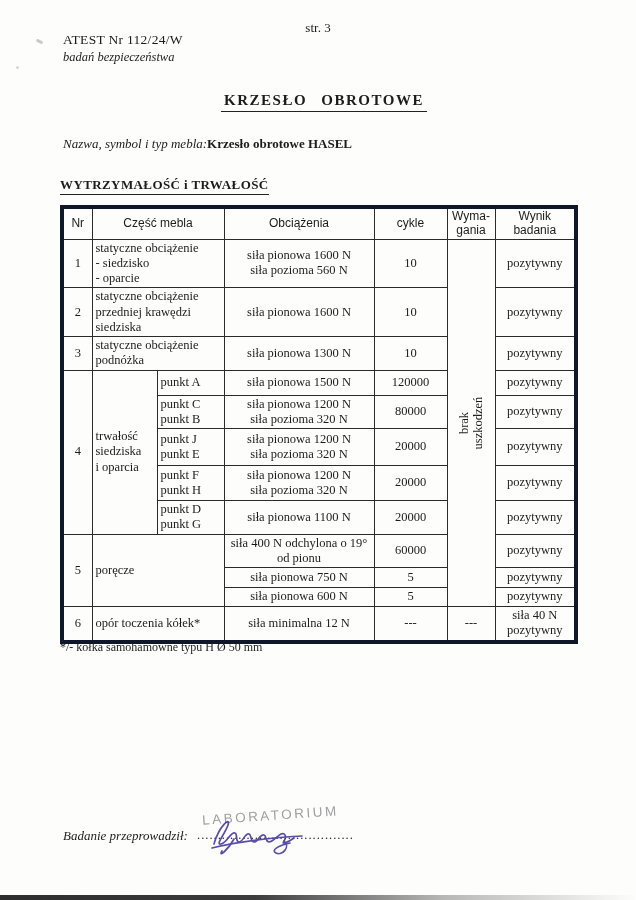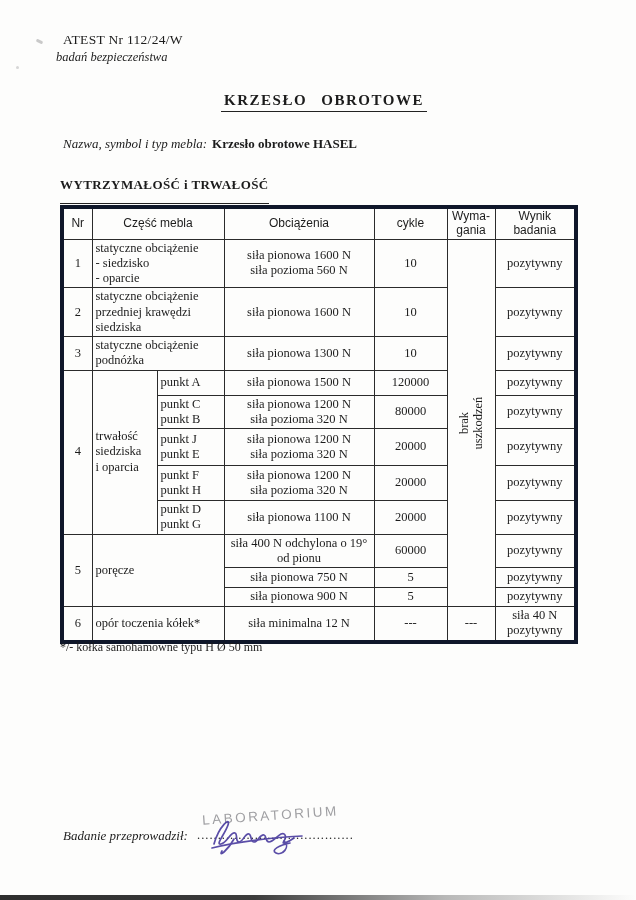--- a/index.html
+++ b/index.html
@@ -4,33 +4,33 @@
 <style>
   html,body{margin:0;padding:0;background:#e8e8e8;}
   .page{
     position:relative;width:636px;height:900px;margin:0 auto;
     background:#fdfdfc;overflow:hidden;
     font-family:"Liberation Serif", serif;color:#1c1c1c;
   }
   
   .page-number{position:absolute;top:20px;left:0;right:0;text-align:center;font-size:13px;}
   .atest-number{position:absolute;left:63px;top:32px;font-weight:normal;font-size:13.5px;letter-spacing:.3px;}
-  .atest-subtitle{position:absolute;left:56px;top:50px;font-style:italic;font-size:12.5px;}
+  .atest-subtitle{position:absolute;left:63px;top:50px;font-style:italic;font-size:12.5px;}
   .doc-title{position:absolute;top:91px;left:12px;right:0;text-align:center;}
   .doc-title span{
     display:inline-block;font-size:15px;font-weight:600;letter-spacing:1.5px;word-spacing:9px;
     border-bottom:1.5px solid #222;padding:0 3px 2px 3px;
   }
   .name-line{position:absolute;left:63px;top:136px;font-size:13px;}
   .name-line .lbl{font-style:italic;}
-  .name-line .val{font-weight:bold;margin-left:5px;}
+  .name-line .val{font-weight:bold;}
   .section-title{position:absolute;left:60px;top:175px;}
   .section-title span{
     display:inline-block;font-size:13px;font-weight:600;letter-spacing:.4px;
-    border-bottom:1.5px solid #222;padding-bottom:10px;
+    border-bottom:1.5px solid #222;padding-bottom:1px;
   }
   
   .test-table{
     position:absolute;left:60px;top:205px;border-collapse:collapse;table-layout:fixed;
     border:4px solid #0f172a;
   }
   .test-table td,.test-table th{
     border:1px solid #2b2b2b;padding:1px 3px;font-size:12.5px;line-height:1.22;
     vertical-align:middle;overflow:hidden;
   }
@@ -65,20 +65,21 @@
   .bottom-strip{
     position:absolute;left:0;bottom:0;width:100%;height:5px;
     background:linear-gradient(to right,#2e2e2e 0%,#3c3c3c 40%,rgba(100,100,100,.45) 70%,rgba(140,140,140,0) 100%);
   }
 </style>
 </head>
 <body>
 
 <div class="page">
 
+  <div class="page-number">str. 3</div>
   <div class="atest-number">ATEST Nr 112/24/W</div>
   <div class="atest-subtitle">badań bezpieczeństwa</div>
   <div class="speck1"></div>
   <div class="speck2"></div>
 
   <div class="doc-title">
     <span>KRZESŁO OBROTOWE</span>
   </div>
 
   <div class="name-line">
@@ -189,21 +190,21 @@
 od pionu</td>
       <td class="cc">60000</td>
       <td class="cc">pozytywny</td>
     </tr>
     <tr style="height:20px">
       <td class="cc">siła pionowa 750 N</td>
       <td class="cc">5</td>
       <td class="cc">pozytywny</td>
     </tr>
     <tr style="height:19px">
-      <td class="cc">siła pionowa 900 N</td>
+      <td class="cc">siła pionowa 600 N</td>
       <td class="cc">5</td>
       <td class="cc">pozytywny</td>
     </tr>
     <tr style="height:30px">
       <td class="cc">6</td>
       <td colspan="2" class="cl">opór toczenia kółek*</td>
       <td class="cc">siła minimalna 12 N</td>
       <td class="cc">---</td>
       <td class="cc">---</td>
       <td class="cc pre">siła 40 N

